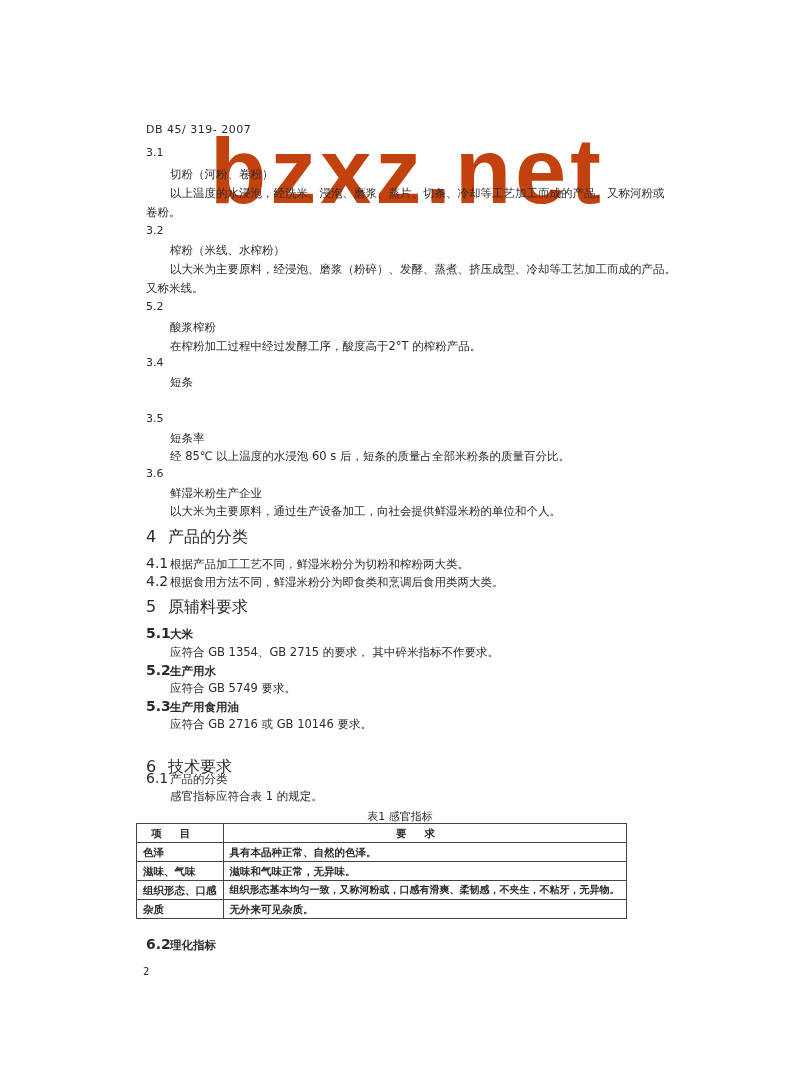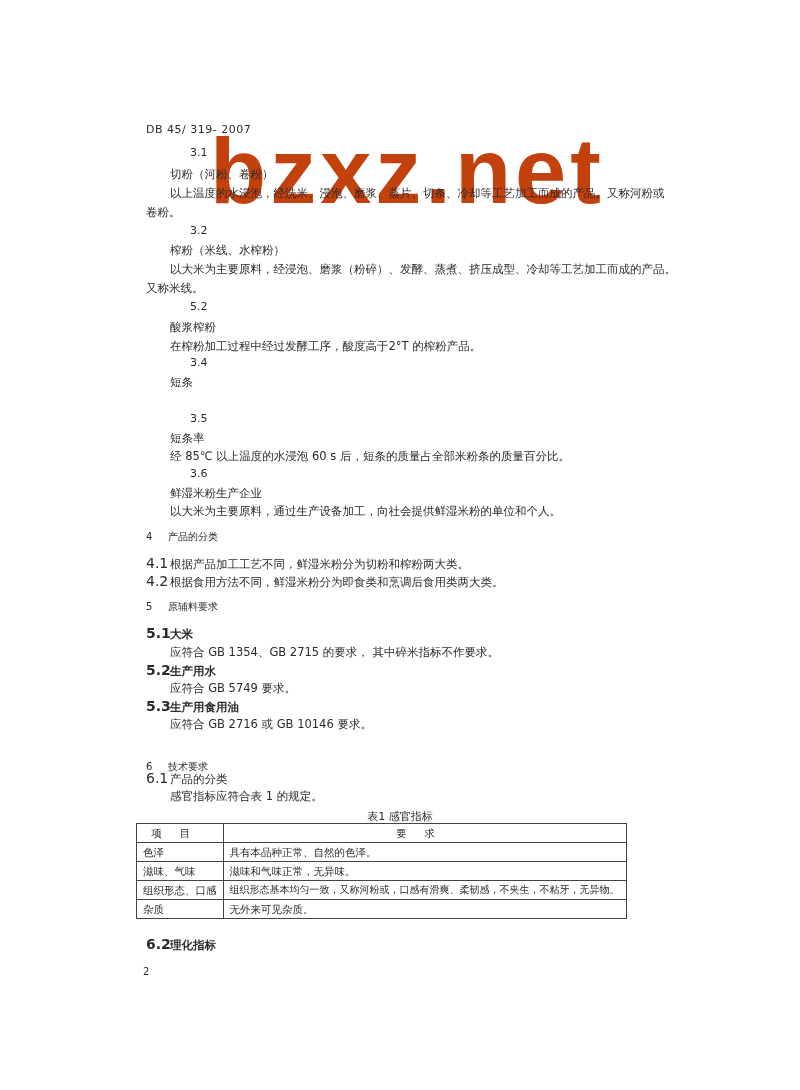--- a/index.html
+++ b/index.html
@@ -3,32 +3,32 @@
 <meta charset="utf-8">
 <style>
   html, body { margin:0; padding:0; background:#ffffff; }
   body { width:800px; height:1090px; position:relative; overflow:hidden;
          font-family:"DejaVu Sans", "Liberation Sans", sans-serif; color:#2a2a2a; }
   .watermark { position:absolute; left:210px; top:125px; font-family:"Liberation Sans", sans-serif;
                font-size:92px; font-weight:bold; color:#c2410c; letter-spacing:4px; line-height:1; z-index:0; }
   .page { position:absolute; left:0; top:0; width:800px; height:1090px; z-index:1; }
   .ln { position:absolute; font-size:11.5px; line-height:14px; white-space:nowrap; }
   .hdr { left:146px; top:123px; font-size:11px; letter-spacing:0.5px; }
-  .num { left:146px; font-size:11px;margin-left:44px; }
+  .num { left:146px; font-size:11px; }
   .term { left:170px; }
   .body1 { left:170px; }
   .cont { left:146px; }
-  .sec { left:146px; font-size:10px; }
+  .sec { left:146px; font-size:16px; }
   .sec .n { display:inline-block; width:22px; }
   .sub { left:146px; }
   .sub .n { display:inline-block; width:24px; font-size:14px; }
   .bold { font-weight:bold; }
   .caption { position:absolute; left:0; width:800px; text-align:center; top:809px; font-size:11px; }
   table.t1 { position:absolute; left:136px; top:823px; width:438px; border-collapse:collapse;
-             font-size:10.5px; border:1.5px solid #333; }
+             font-size:10.5px; border:1.5px solid #333;font-weight:bold; }
   table.t1 td { border:1px solid #444; height:18px; padding:0 6px; line-height:18px; white-space:nowrap; }
   table.t1 td.c1 { width:100px; }
   table.t1 tr.head td { text-align:center; letter-spacing:18px; }
   .pageno { position:absolute; left:143px; top:966px; font-size:10px; }
 </style>
 </head>
 <body>
 
 <div class="watermark">bzxz.net</div>
 

